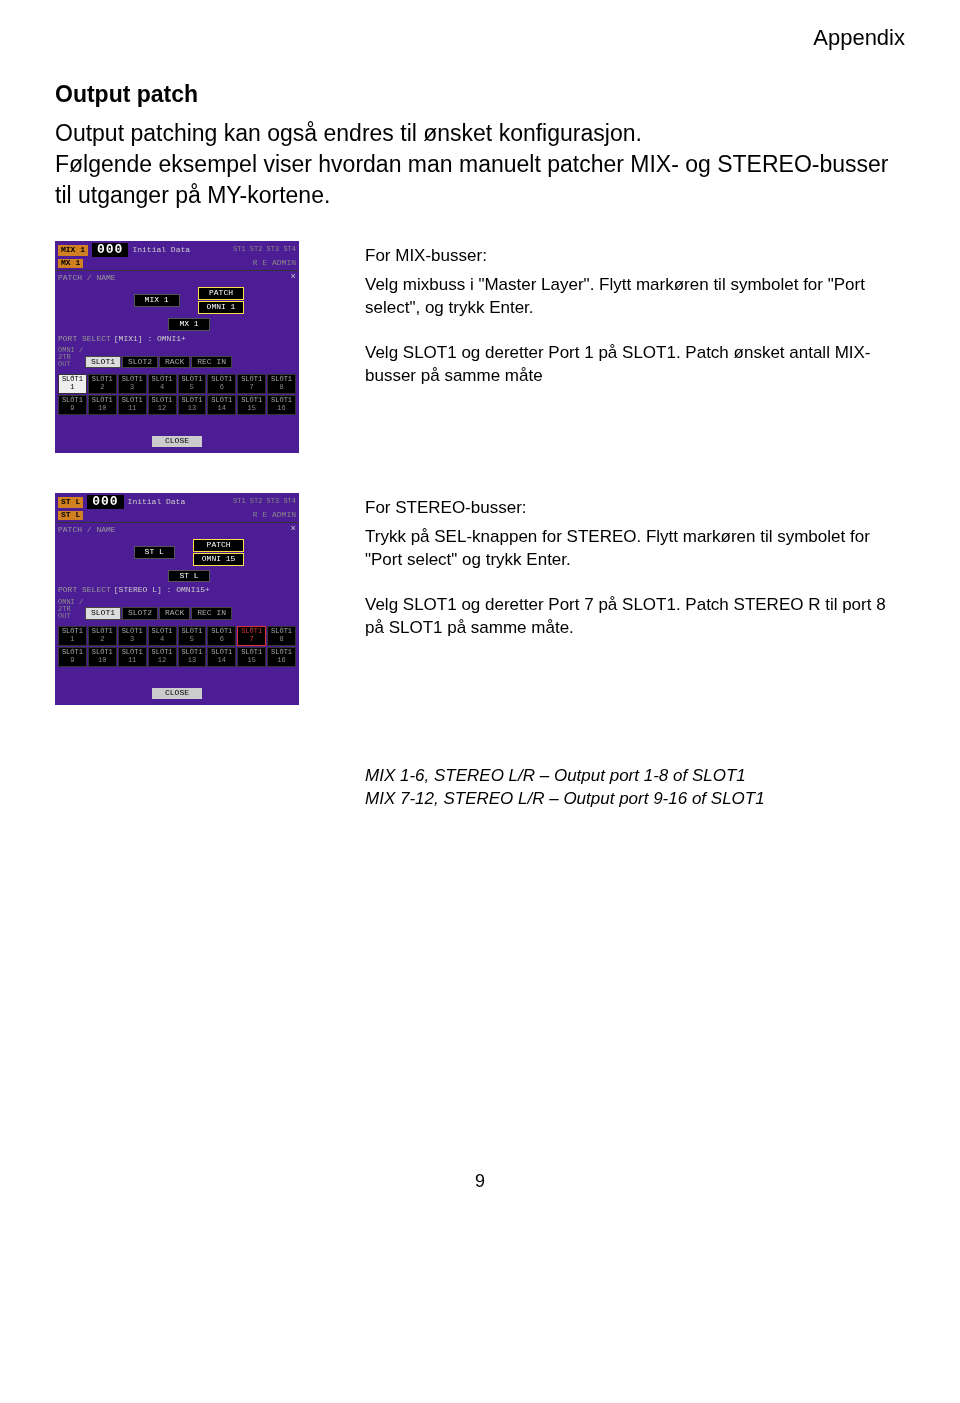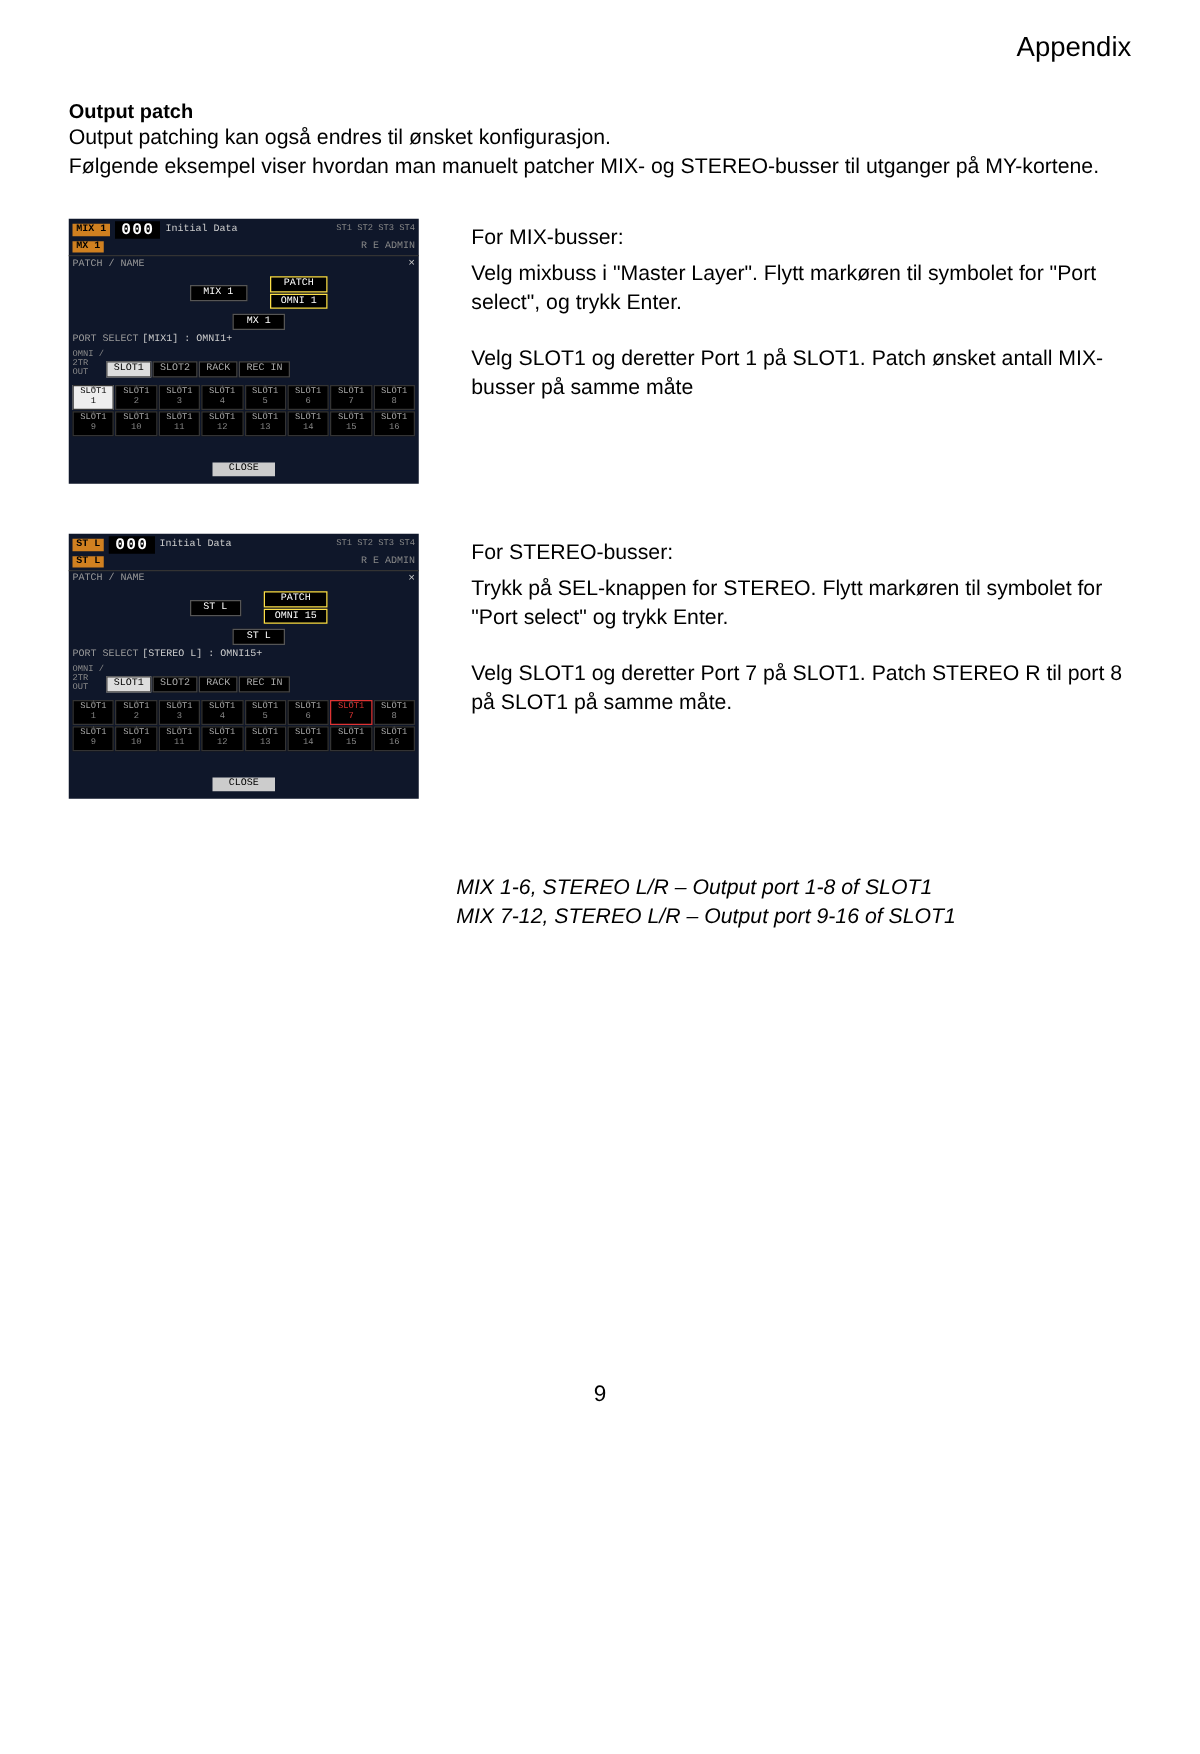--- a/index.html
+++ b/index.html
@@ -11,40 +11,41 @@
     padding: 25px 55px 40px 55px;
     color: #000;
   }
   .page-title {
     text-align: right;
     font-size: 22px;
     font-weight: normal;
     margin-bottom: 30px;
   }
   .section-heading {
-    font-size: 16px;
+    font-size: 23px;
     font-weight: bold;
+    margin-bottom: 10px;
   }
   .intro-text {
-    font-size: 17px;
+    font-size: 23px;
     line-height: 1.35;
     margin-bottom: 30px;
   }
   .block {
     display: flex;
     align-items: flex-start;
     gap: 30px;
     margin-bottom: 40px;
   }
   .screenshot {
     flex: 0 0 280px;
   }
   .mixer {
-    width: 280px;
-    background: #0f172a;
+    width: 244px;
+    background: #4c1d95;
     color: #ccc;
     font-family: "Courier New", monospace;
     font-size: 8px;
     line-height: 1.1;
     padding-bottom: 4px;
   }
   .mixer-header {
     display: flex;
     align-items: center;
     padding: 2px 3px;
@@ -176,21 +177,20 @@
     text-align: center;
     font-size: 8px;
     padding: 1px 0;
   }
 
   .desc {
     flex: 1;
     font-size: 17px;
     line-height: 1.35;
     padding-top: 4px;
-    margin-left: 12px;
   }
   .desc p { margin-bottom: 22px; }
   .desc .sub-head { margin-bottom: 6px; }
   .session-note {
     margin-left: 310px;
     margin-top: 60px;
     font-size: 17px;
     font-style: italic;
     line-height: 1.35;
   }

